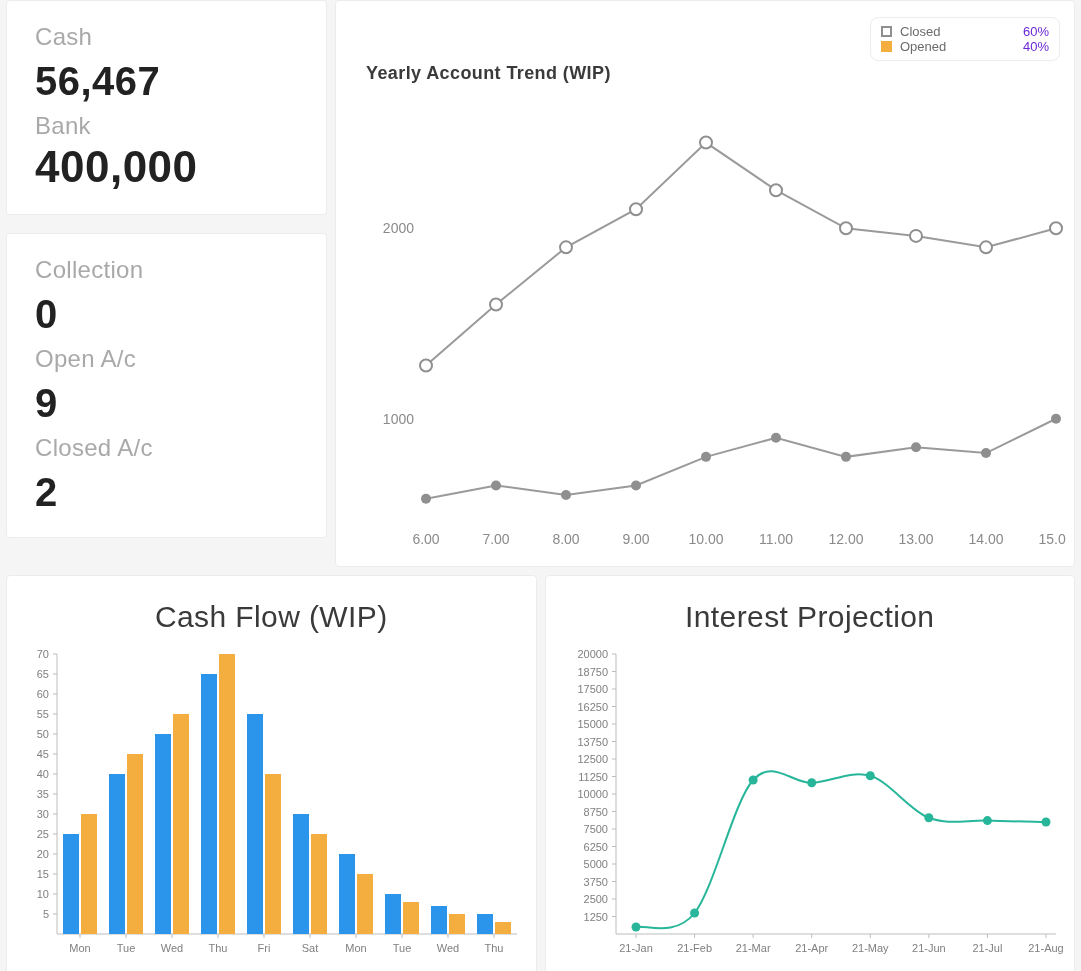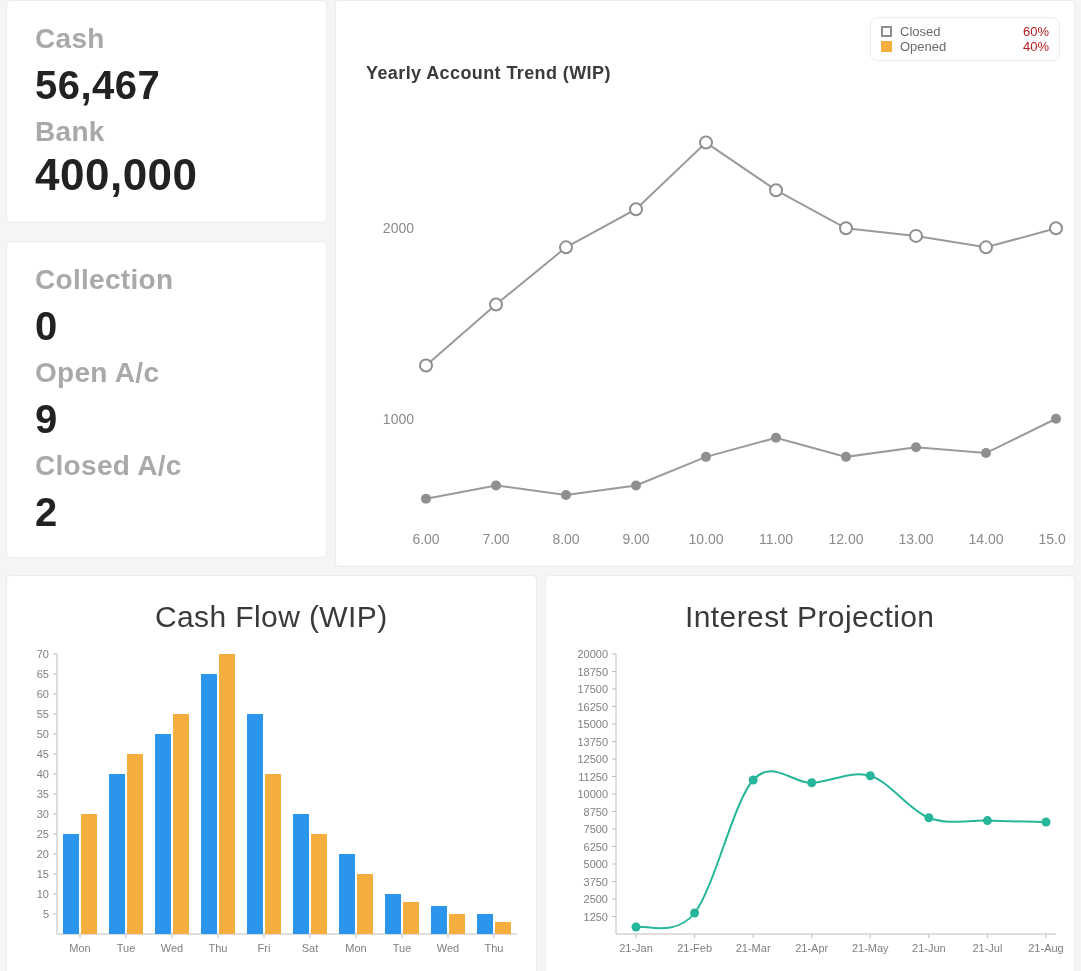--- a/index.html
+++ b/index.html
@@ -15,34 +15,34 @@
     --orange: #f4ae3f;
     --teal: #27b69a;
     font-family: "Helvetica Neue", Arial, sans-serif;
   }
   html, body { margin:0; padding:0; background:var(--bg); color:var(--text); }
   .page { width:1081px; height:971px; box-sizing:border-box; padding:0 6px 6px 6px; }
   .card { background:var(--card); border:1px solid var(--border); border-radius:4px; box-sizing:border-box; }
   .row-top { display:flex; gap:8px; }
   .sidecol { width:332px; display:flex; flex-direction:column; gap:18px; }
   .pad { padding:22px 28px; }
-  .label { color:var(--muted); font-size:28px; font-weight:700; letter-spacing:0.3px; }
+  .label { color:var(--muted); font-size:24px; font-weight:400; letter-spacing:0.3px; }
   .big { font-size:40px; font-weight:800; margin-top:8px; letter-spacing:0.5px; }
   .bigger { font-size:44px; font-weight:800; margin-top:2px; letter-spacing:0.5px; }
   .spacer { height:8px; }
   .chart-title { font-weight:700; font-size:18px; color:#3a3a3a; letter-spacing:0.4px;margin-top:32px; }
   .chart-title-lg { font-weight:400; font-size:30px; color:#3a3a3a; letter-spacing:0.4px; text-align:center; padding:24px 10px 0 10px; }
   .trend-card { flex:1; padding:30px 8px 8px 30px; position:relative; }
   .legend { position:absolute; right:14px; top:16px; width:168px; background:#fff; border:1px solid var(--border); border-radius:8px; padding:6px 10px; font-size:13px; color:#6b6b6b; }
   .legend-row { display:flex; align-items:center; gap:8px; }
   .legend-row .sw { width:11px; height:11px; display:inline-block; }
   .legend-row .sw.outline { border:2px solid #8f8f8f; box-sizing:border-box; }
   .legend-row .sw.orange { background:var(--orange); }
   .legend-row .name { flex:1; }
-  .legend-row .pct { color:#b91c1c; }
+  .legend-row .pct { color:#6d28d9; }
   svg text { font-family: inherit; }
   .row-bottom { display:flex; gap:8px; margin-top:8px;justify-content:space-between; }
   .half { flex:1; }
 </style>
 </head>
 <body>
 <div class="page">
 
 <div class="row-top">
   <div class="sidecol">

